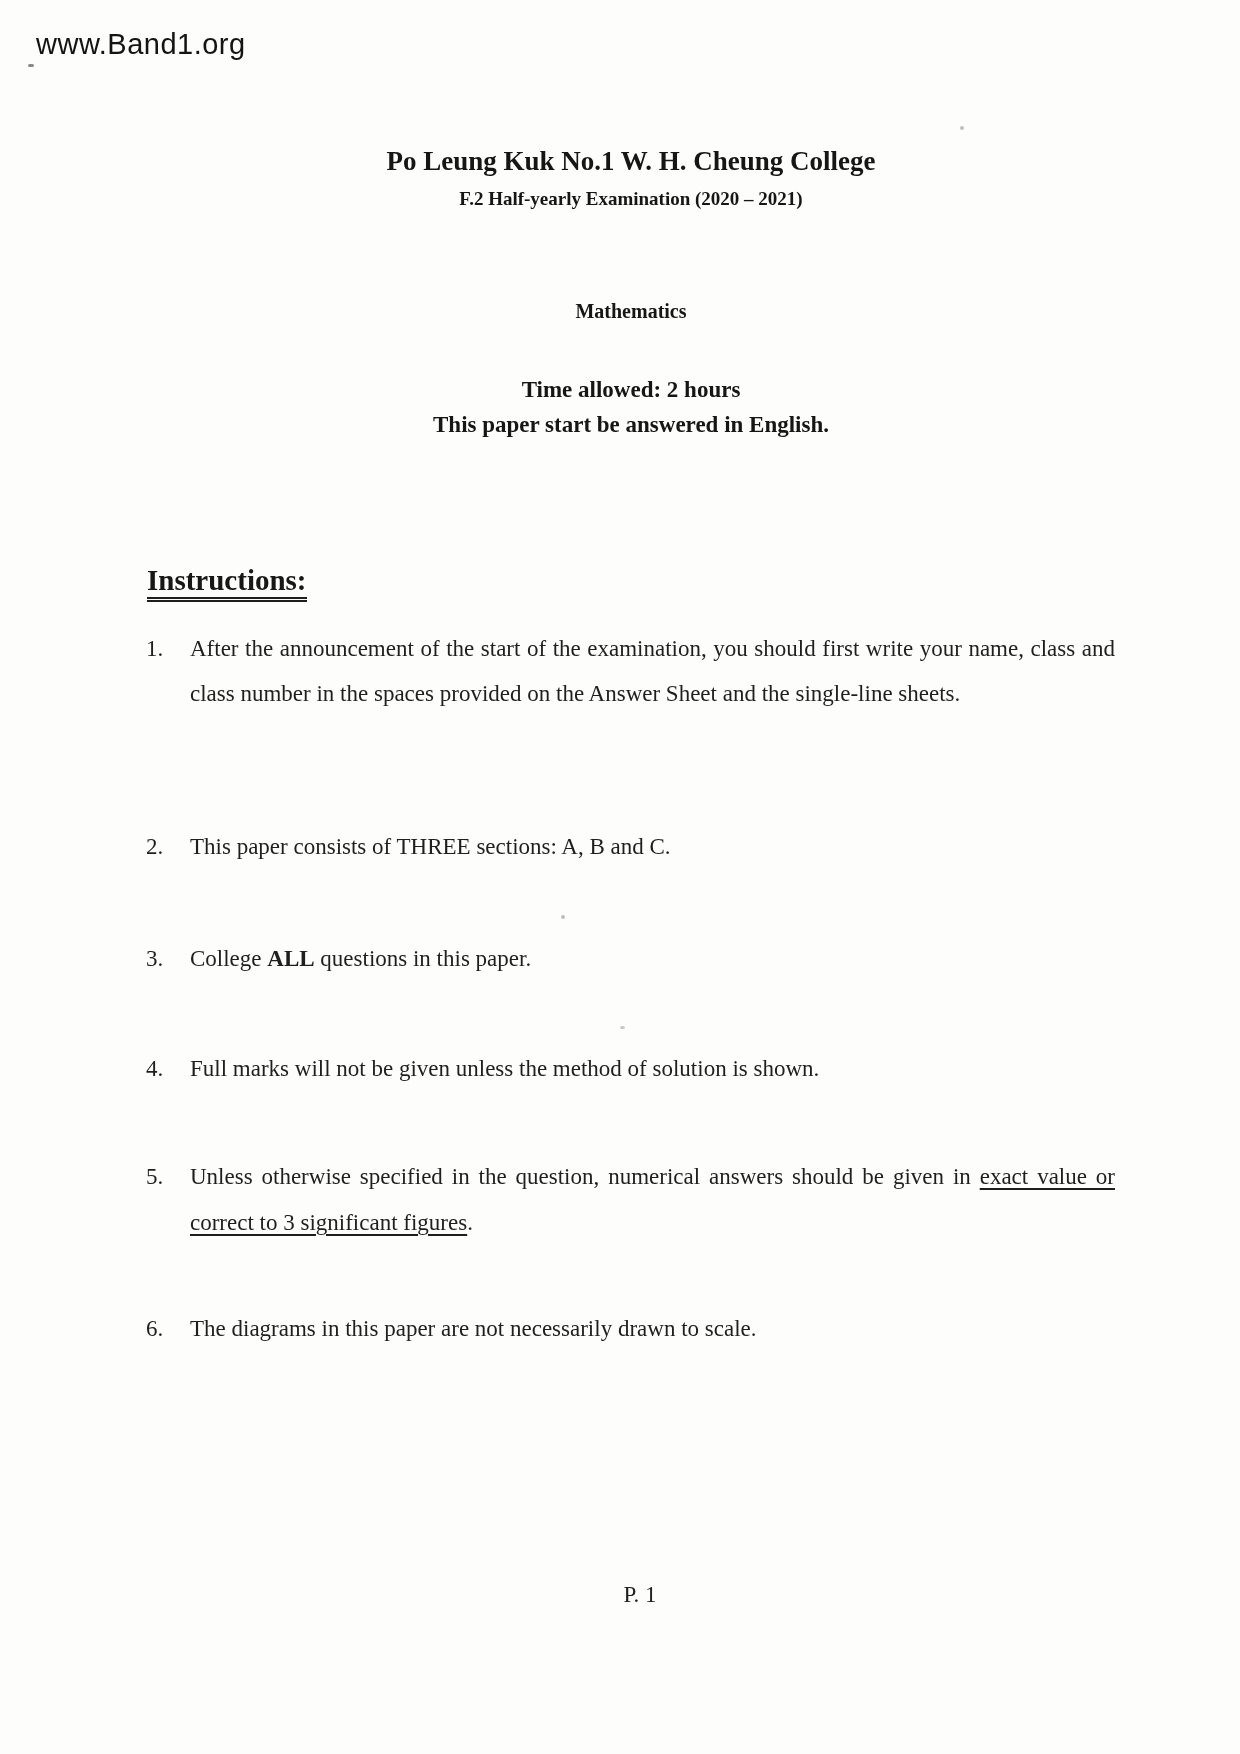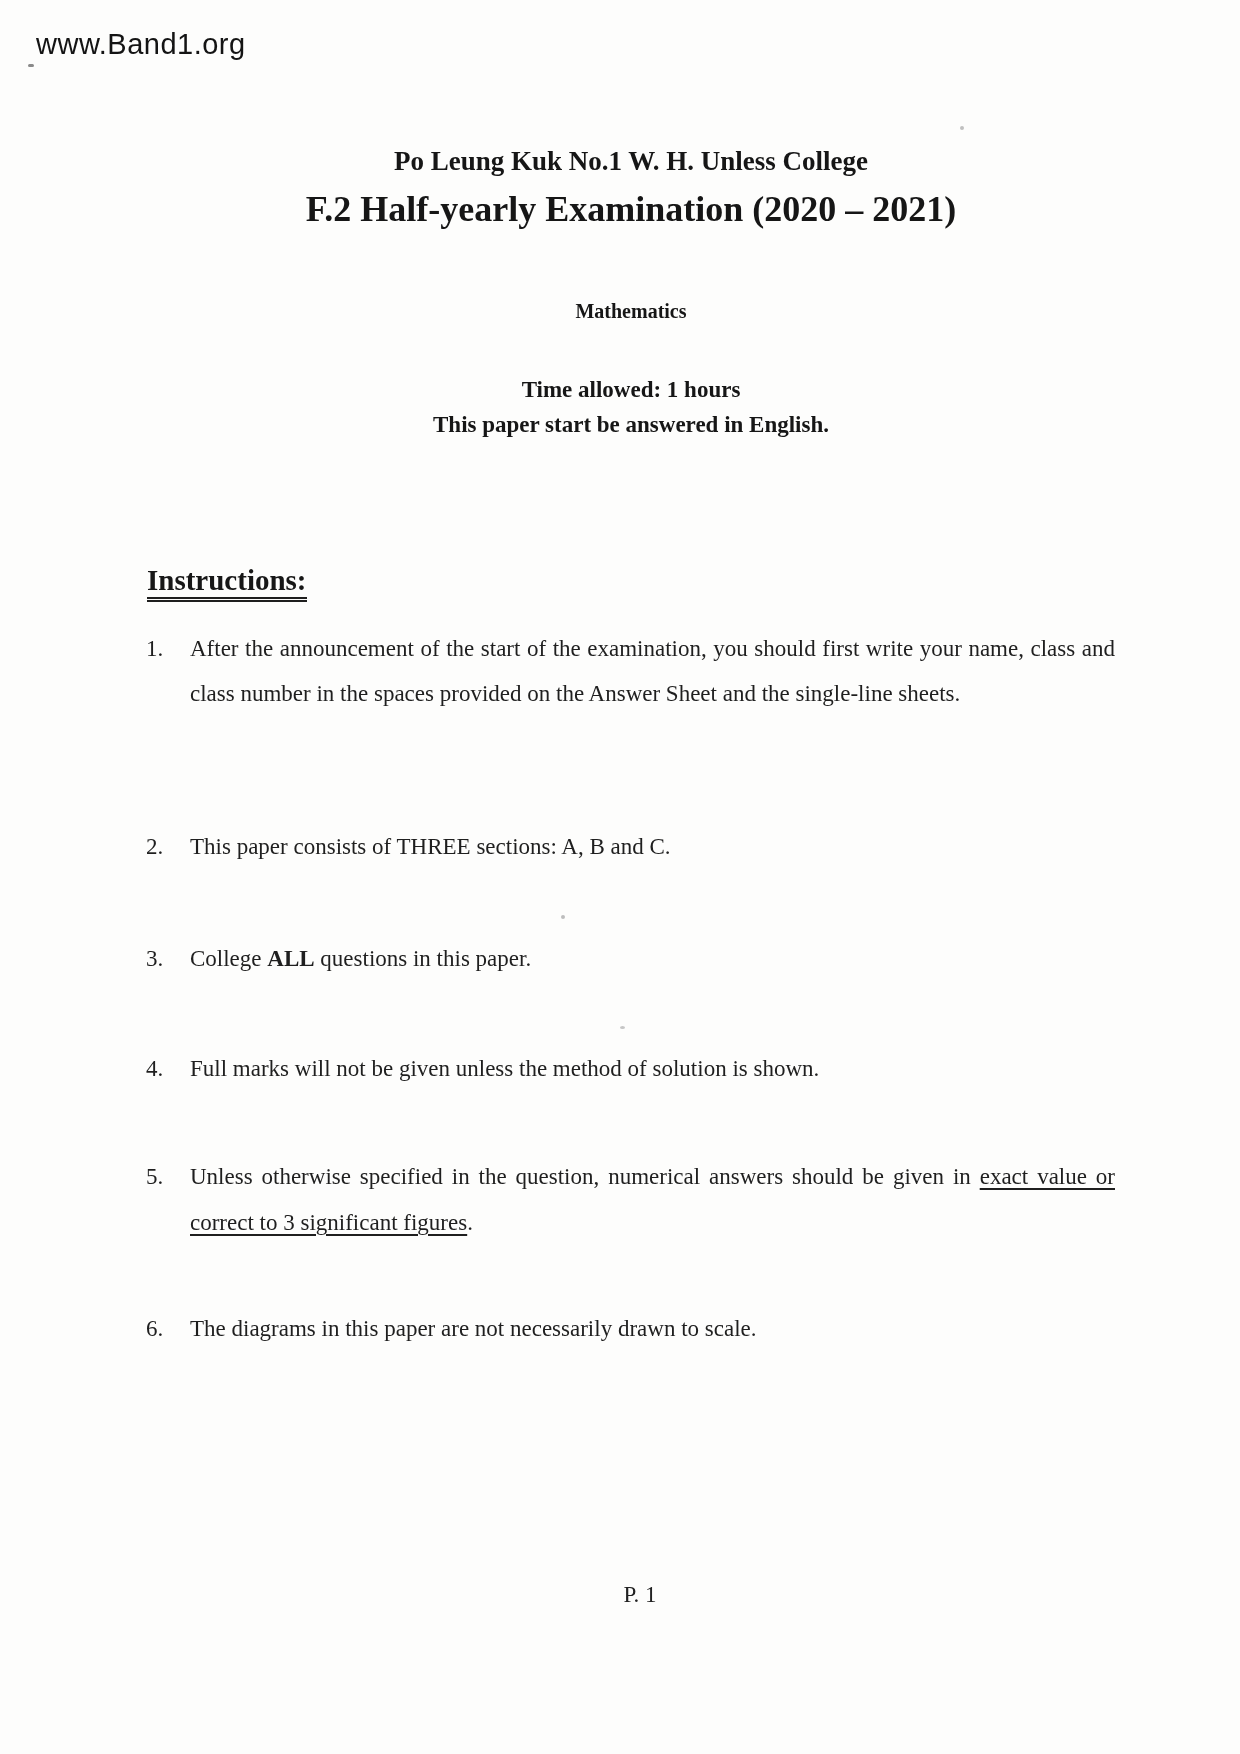--- a/index.html
+++ b/index.html
@@ -28,21 +28,21 @@
   .hline {
     position: absolute;
     left: 22px;
     width: 1218px;
     text-align: center;
     font-weight: bold;
     color: #161616;
     white-space: nowrap;
   }
   .school  { top: 146px; font-size: 27px; }
-  .exam    { top: 188px; font-size: 36px; }
+  .exam    { top: 188px; font-size: 19px; }
   .subject { top: 300px; font-size: 20px; }
   .time    { top: 377px; font-size: 23px; }
   .lang    { top: 412px; font-size: 23px; }
 
   .ins-heading {
     position: absolute;
     left: 147px;
     top: 564px;
     font-size: 29px;
     font-weight: bold;
@@ -112,27 +112,27 @@
 
 <div class="page">
 
   <div class="watermark">www.Band1.org</div>
 
   <div class="speck s1"></div>
   <div class="speck s2"></div>
   <div class="speck s3"></div>
   <div class="speck s4"></div>
 
-  <div class="hline school">Po Leung Kuk No.1 W. H. Unless College</div>
+  <div class="hline school">Po Leung Kuk No.1 W. H. Cheung College</div>
 
   <div class="hline exam">F.2 Half-yearly Examination (2020 – 2021)</div>
 
   <div class="hline subject">Mathematics</div>
 
-  <div class="hline time">Time allowed: 1 hours</div>
+  <div class="hline time">Time allowed: 2 hours</div>
 
   <div class="hline lang">This paper start be answered in English.</div>
 
   <div class="ins-heading">
     <span class="u2">Instructions:</span>
   </div>
 
   <div class="item i1">
     <span class="num">1.</span>
     <span class="txt justify"><span>After the announcement of the start of the examination, you should first write your name, class and class number in the spaces provided on the Answer Sheet and the single-line sheets.</span></span>

